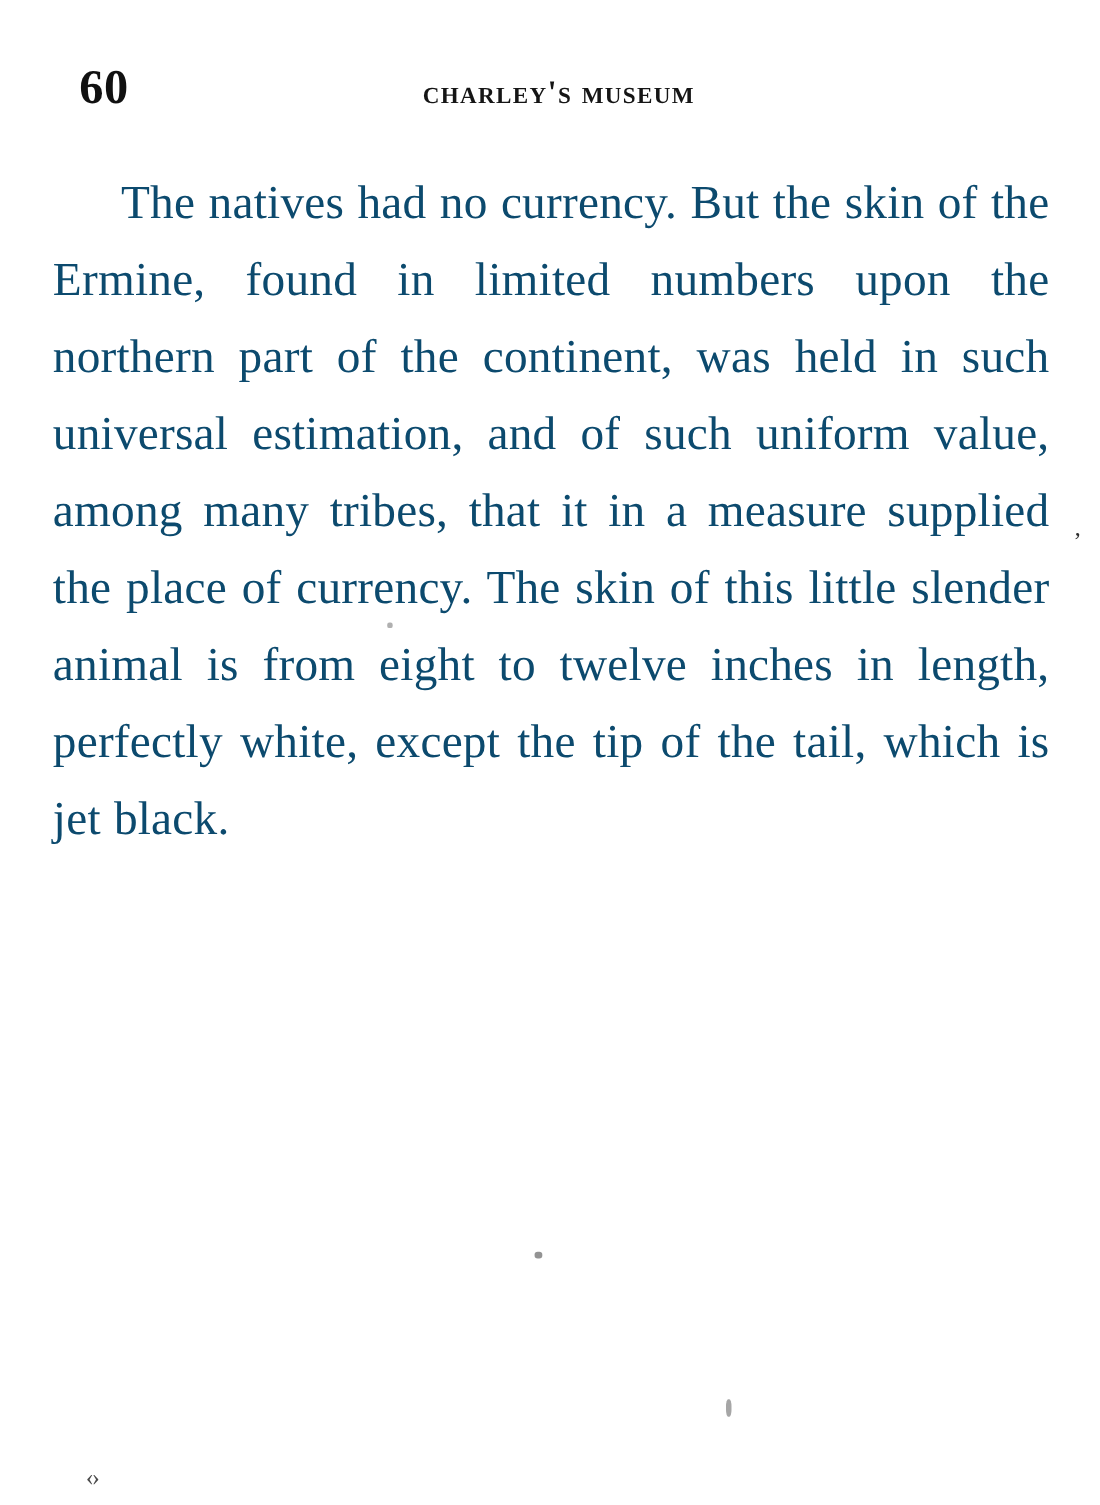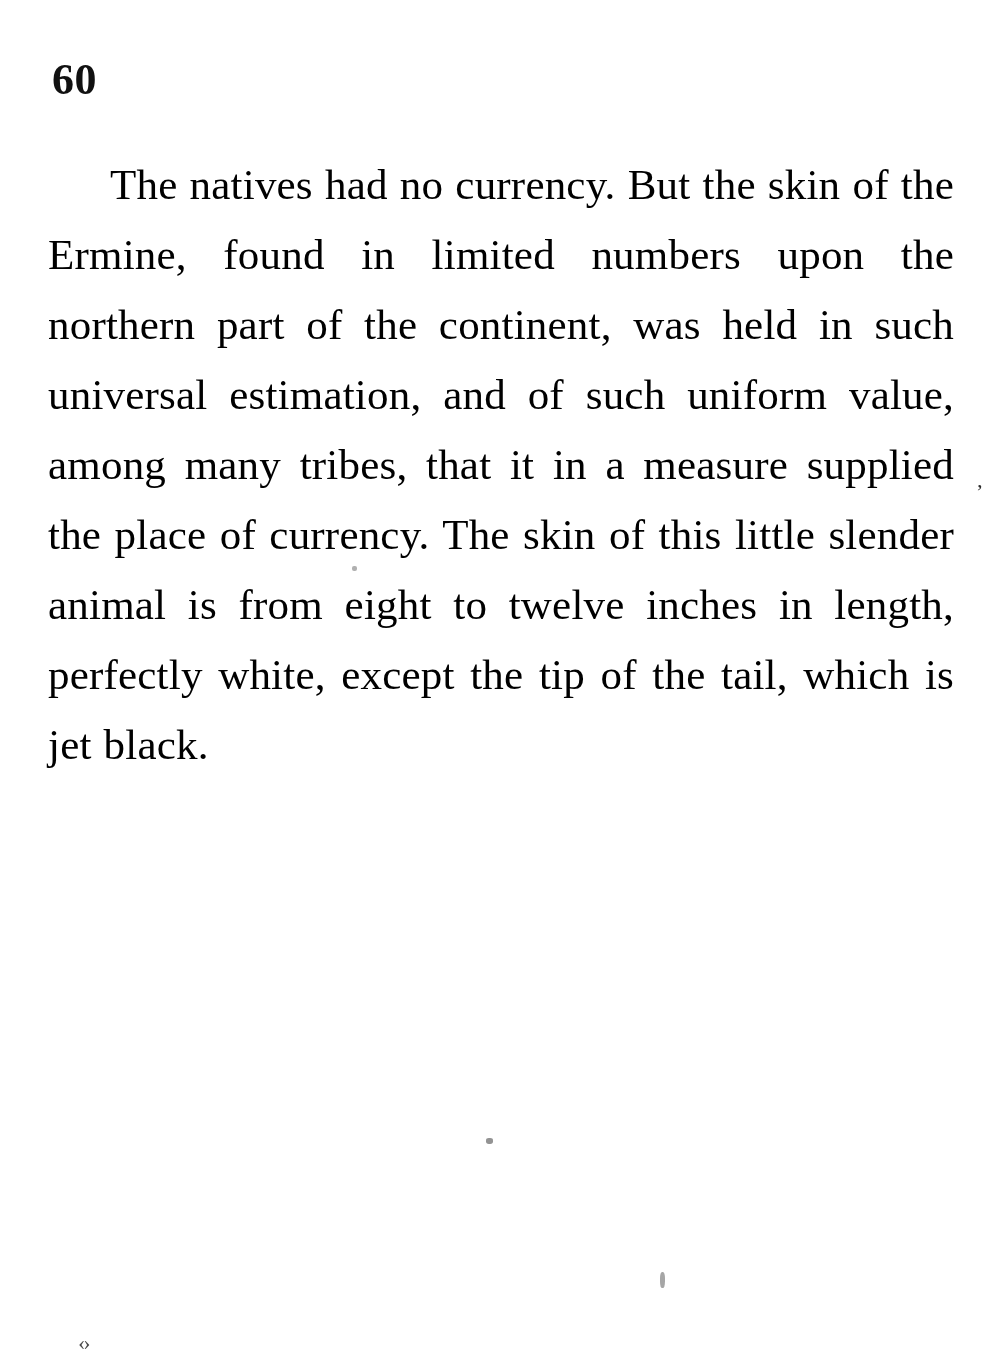--- a/index.html
+++ b/index.html
@@ -17,21 +17,21 @@
   }
   .page {
     position: absolute;
     inset: 0;
     padding: 0;
   }
   
   .header {
     position: absolute;
     top: 54px;
-    left: 44px;
+    left: 64px;
     right: 48px;
     height: 60px;
   }
   .folio {
     position: absolute;
     left: 8px;
     top: 0;
     font-family: "Liberation Serif", serif;
     font-weight: bold;
     font-size: 44px;
@@ -59,21 +59,21 @@
     top: 150px;
     left: 48px;
     width: 906px;
   }
   .para {
     margin: 0;
     text-align: justify;
     text-justify: inter-word;
     font-size: 43px;
     line-height: 70px;
-    color: #000000;
+    color: #0c4a6e;
     letter-spacing: 0.2px;
     word-spacing: 1px;
   }
   .para.first {
     text-indent: 62px;
   }
   .para.second {
     text-indent: 62px;
     margin-top: 0px;
   }
@@ -104,20 +104,21 @@
     opacity: 0.85;
   }
 </style>
 </head>
 <body>
 
 <div class="page">
 
   <div class="header">
     <div class="folio">60</div>
+    <div class="running-title">Charley's Museum</div>
   </div>
 
   <div class="body-text">
     <p class="para first">The natives had no currency.  But the skin of the Ermine, found in limited numbers upon the northern part of the continent, was held in such universal estimation, and of such uniform value, among many tribes, that it in a measure supplied the place of currency.   The skin of this little slender animal is from eight to twelve inches in length, perfectly white, except the tip of the tail, which is jet black.</p>
   </div>
 
   <div class="mark-right">’</div>
   <div class="mark-bottom">‹›</div>
 
   <div class="speck" style="left:486px; top:1138px; width:7px; height:6px;"></div>

